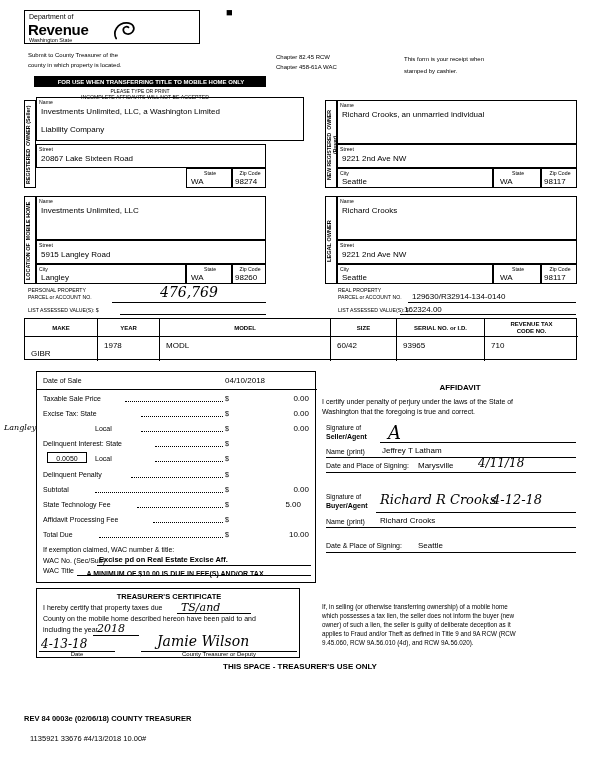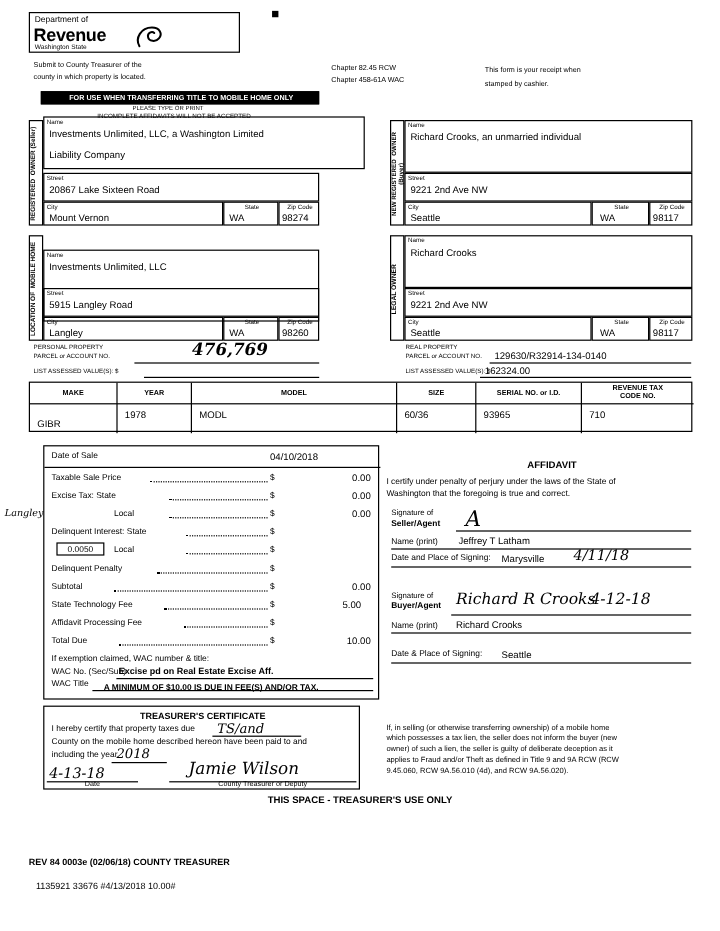--- a/index.html
+++ b/index.html
@@ -79,24 +79,20 @@
     <div class="bx lbl" style="left:2px;top:1px;">Name</div>
     <div class="bx val" style="left:4px;top:9px;">Investments Unlimited, LLC, a Washington Limited</div>
     <div class="bx val" style="left:4px;top:27px;">Liability Company</div>
   </div>
 
   <div class="bx b" style="left:36px;top:144px;width:230px;height:24px;">
     <div class="bx lbl" style="left:2px;top:1px;">Street</div>
     <div class="bx val" style="left:4px;top:9px;">20867 Lake Sixteen Road</div>
   </div>
 
-  <div class="bx b" style="left:36px;top:168px;width:150px;height:20px;">
-    <div class="bx lbl" style="left:2px;top:1px;">City</div>
-    <div class="bx val" style="left:4px;top:8px;">Mount Vernon</div>
-  </div>
   <div class="bx b" style="left:186px;top:168px;width:46px;height:20px;">
     <div class="bx lbl ctr" style="left:0;top:1px;width:46px;">State</div>
     <div class="bx val" style="left:4px;top:8px;">WA</div>
   </div>
   <div class="bx b" style="left:232px;top:168px;width:34px;height:20px;">
     <div class="bx lbl ctr" style="left:0;top:1px;width:34px;">Zip Code</div>
     <div class="bx val" style="left:2px;top:8px;">98274</div>
   </div>
 
   <div class="bx b" style="left:337px;top:100px;width:240px;height:44px;">
@@ -113,21 +109,21 @@
   </div>
   <div class="bx b" style="left:493px;top:168px;width:48px;height:20px;">
     <div class="bx lbl ctr" style="left:0;top:1px;width:48px;">State</div>
     <div class="bx val" style="left:6px;top:8px;">WA</div>
   </div>
   <div class="bx b" style="left:541px;top:168px;width:36px;height:20px;">
     <div class="bx lbl ctr" style="left:0;top:1px;width:36px;">Zip Code</div>
     <div class="bx val" style="left:2px;top:8px;">98117</div>
   </div>
 
-  <div class="bx b" style="left:36px;top:208px;width:230px;height:60px;">
+  <div class="bx b" style="left:36px;top:196px;width:230px;height:44px;">
     <div class="bx lbl" style="left:2px;top:1px;">Name</div>
     <div class="bx val" style="left:4px;top:9px;">Investments Unlimited, LLC</div>
   </div>
   <div class="bx b" style="left:36px;top:240px;width:230px;height:24px;">
     <div class="bx lbl" style="left:2px;top:1px;">Street</div>
     <div class="bx val" style="left:4px;top:9px;">5915 Langley Road</div>
   </div>
   <div class="bx b" style="left:36px;top:264px;width:150px;height:20px;">
     <div class="bx lbl" style="left:2px;top:1px;">City</div>
     <div class="bx val" style="left:4px;top:8px;">Langley</div>
@@ -157,21 +153,21 @@
     <div class="bx lbl ctr" style="left:0;top:1px;width:48px;">State</div>
     <div class="bx val" style="left:6px;top:8px;">WA</div>
   </div>
   <div class="bx b" style="left:541px;top:264px;width:36px;height:20px;">
     <div class="bx lbl ctr" style="left:0;top:1px;width:36px;">Zip Code</div>
     <div class="bx val" style="left:2px;top:8px;">98117</div>
   </div>
 
   <div class="bx lbl" style="left:28px;top:287px;">PERSONAL PROPERTY</div>
   <div class="bx lbl" style="left:28px;top:294px;">PARCEL or ACCOUNT NO.</div>
-  <div class="bx hand" style="left:160px;top:284px;font-size:14px;font-weight:bold;">476,769</div>
+  <div class="bx hand" style="left:160px;top:284px;font-size:14px;">476,769</div>
   <div class="bx" style="left:112px;top:302px;width:154px;border-bottom:1px solid #000;"></div>
 
   <div class="bx lbl" style="left:338px;top:287px;">REAL PROPERTY</div>
   <div class="bx lbl" style="left:338px;top:294px;">PARCEL or ACCOUNT NO.</div>
   <div class="bx val" style="left:412px;top:292px;">129630/R32914-134-0140</div>
   <div class="bx" style="left:408px;top:302px;width:168px;border-bottom:1px solid #000;"></div>
 
   <div class="bx lbl" style="left:28px;top:307px;">LIST ASSESSED VALUE(S): $</div>
   <div class="bx" style="left:120px;top:314px;width:146px;border-bottom:1px solid #000;"></div>
   <div class="bx lbl" style="left:338px;top:307px;">LIST ASSESSED VALUE(S): $</div>
@@ -190,21 +186,21 @@
     <div class="bx lbl ctr bold" style="left:0;top:6px;width:72px;font-size:6px;">MAKE</div>
     <div class="bx lbl ctr bold" style="left:73px;top:6px;width:61px;font-size:6px;">YEAR</div>
     <div class="bx lbl ctr bold" style="left:135px;top:6px;width:170px;font-size:6px;">MODEL</div>
     <div class="bx lbl ctr bold" style="left:306px;top:6px;width:65px;font-size:6px;">SIZE</div>
     <div class="bx lbl ctr bold" style="left:372px;top:6px;width:87px;font-size:6px;">SERIAL NO. or I.D.</div>
     <div class="bx lbl ctr bold" style="left:460px;top:2px;width:93px;font-size:6px;line-height:1.2;">REVENUE TAX<br>CODE NO.</div>
 
     <div class="bx val" style="left:6px;top:30px;">GIBR</div>
     <div class="bx val" style="left:79px;top:22px;">1978</div>
     <div class="bx val" style="left:141px;top:22px;">MODL</div>
-    <div class="bx val" style="left:312px;top:22px;">60/36</div>
+    <div class="bx val" style="left:312px;top:22px;">60/42</div>
     <div class="bx val" style="left:378px;top:22px;">93965</div>
     <div class="bx val" style="left:466px;top:22px;">710</div>
   </div>
 
   <div class="bx b" style="left:36px;top:371px;width:280px;height:212px;">
     <div class="bx t" style="left:6px;top:5px;font-size:7px;">Date of Sale</div>
     <div class="bx val" style="left:188px;top:4px;">04/10/2018</div>
     <div class="bx" style="left:0;top:17px;width:280px;height:1px;background:#000;"></div>
 
     <div class="bx t" style="left:6px;top:23px;font-size:7px;">Taxable Sale Price</div>

